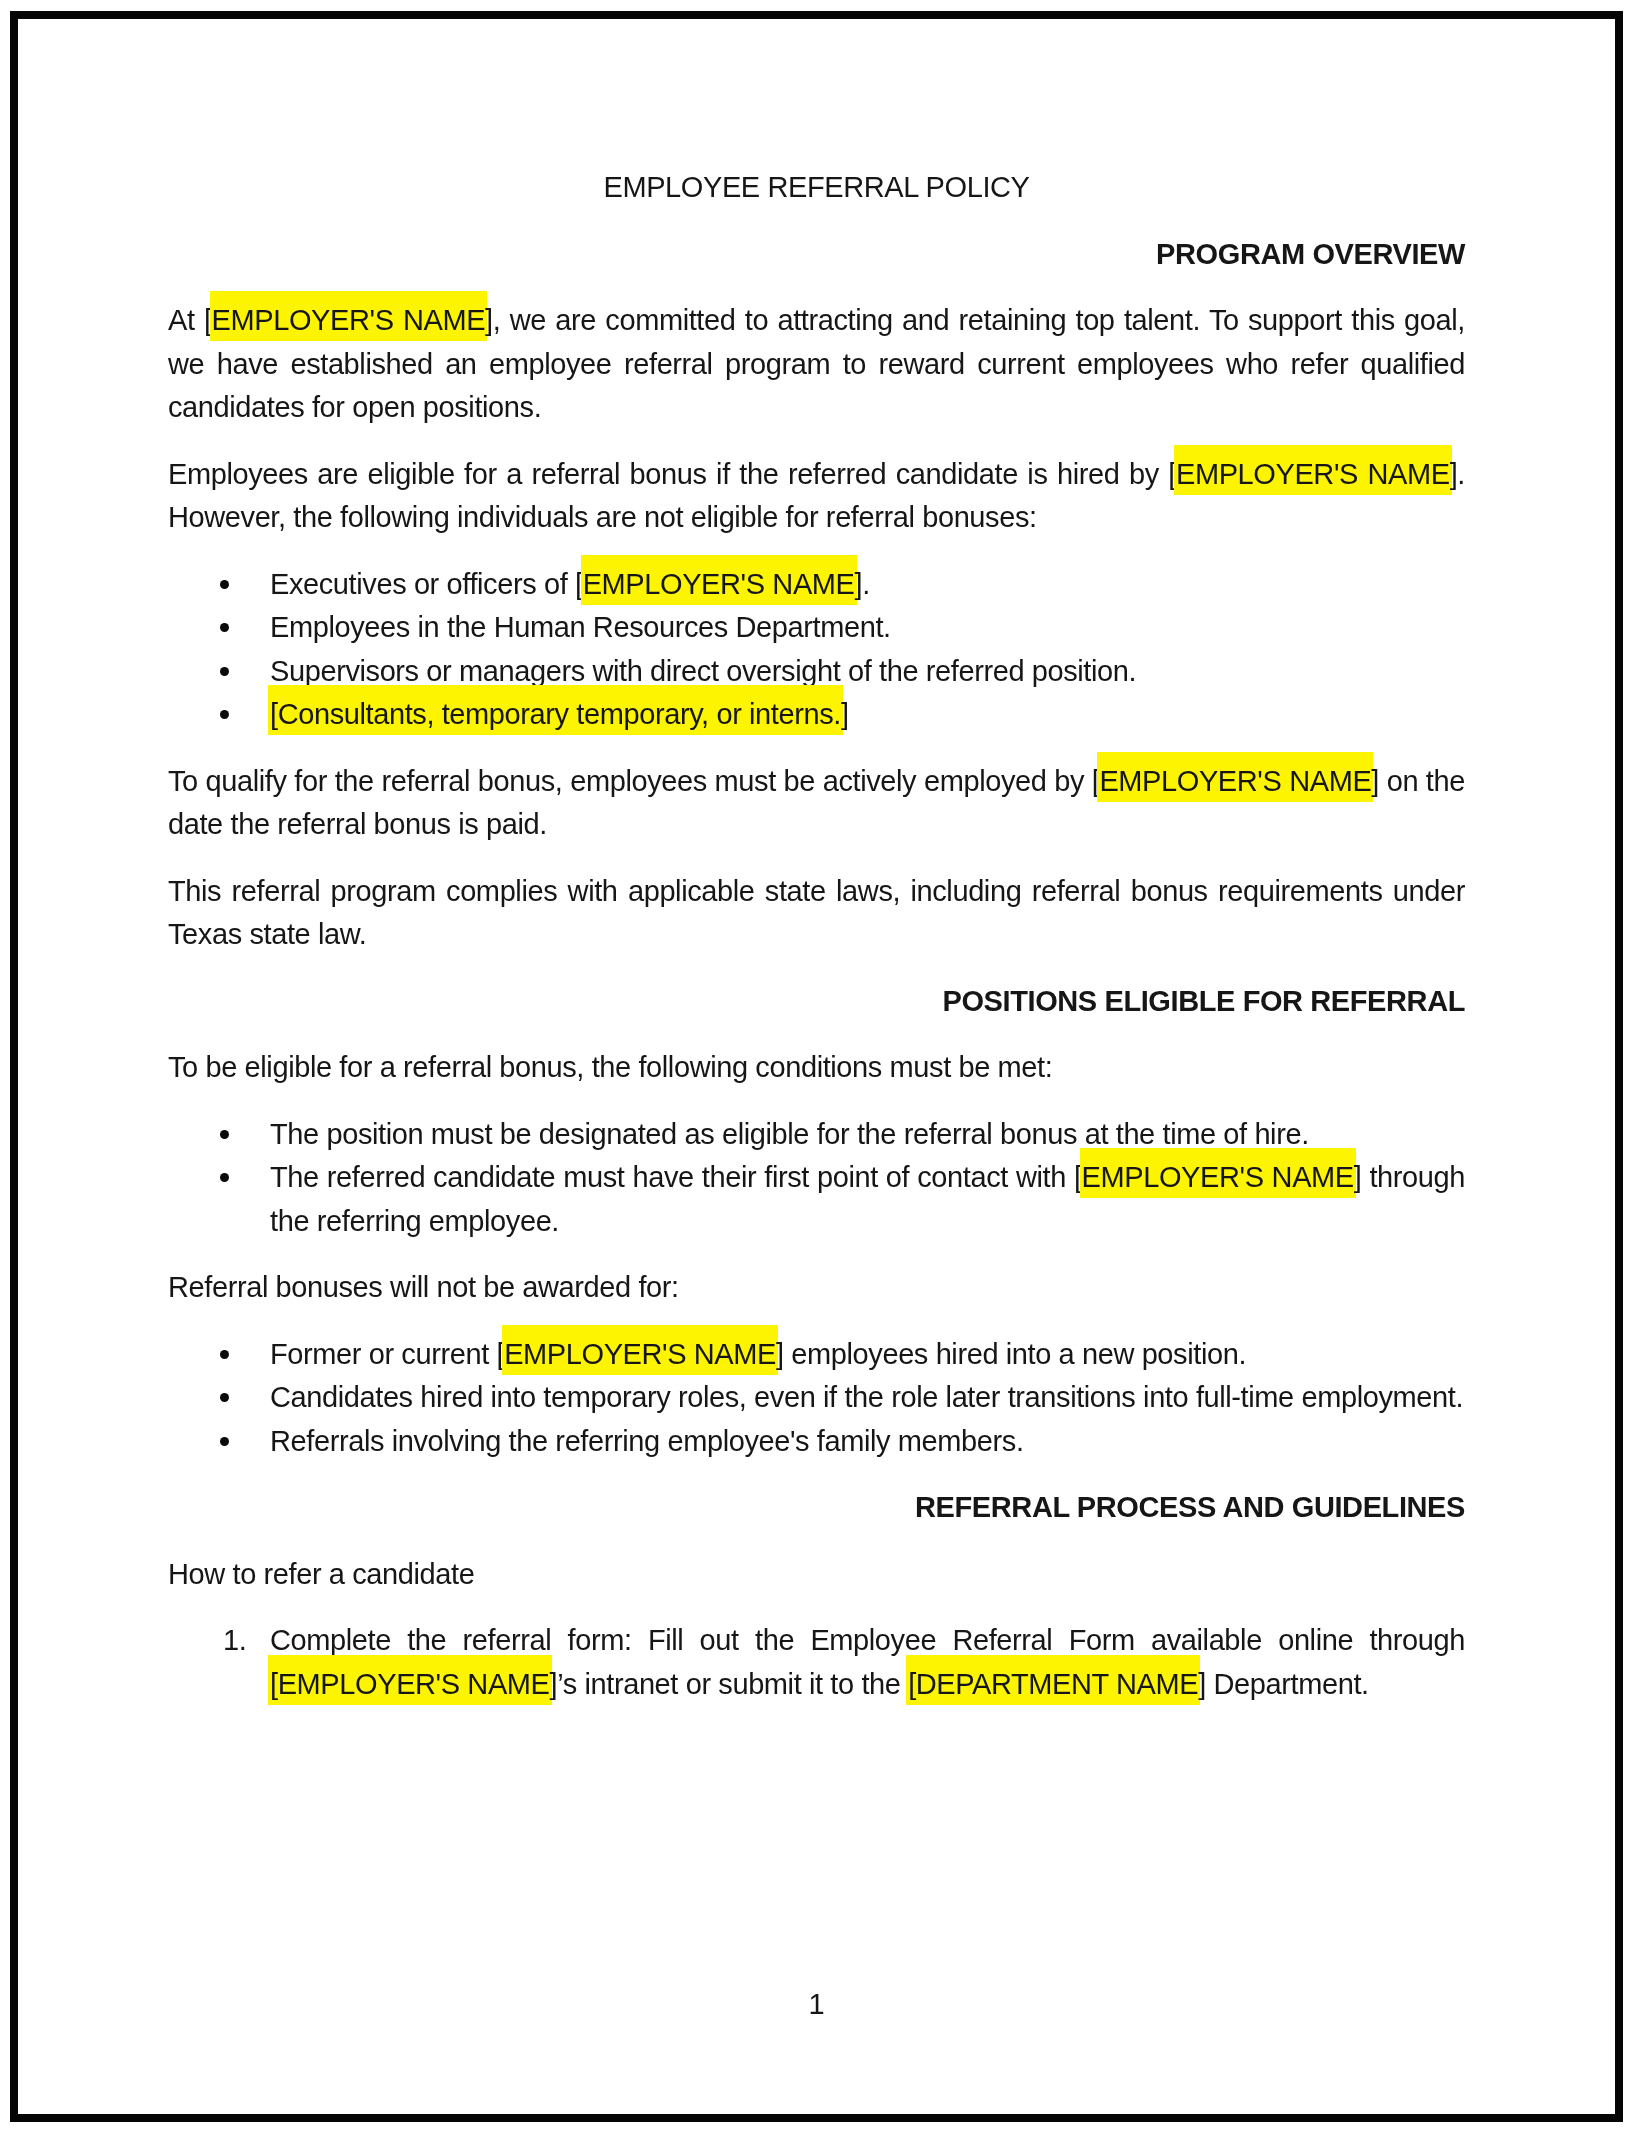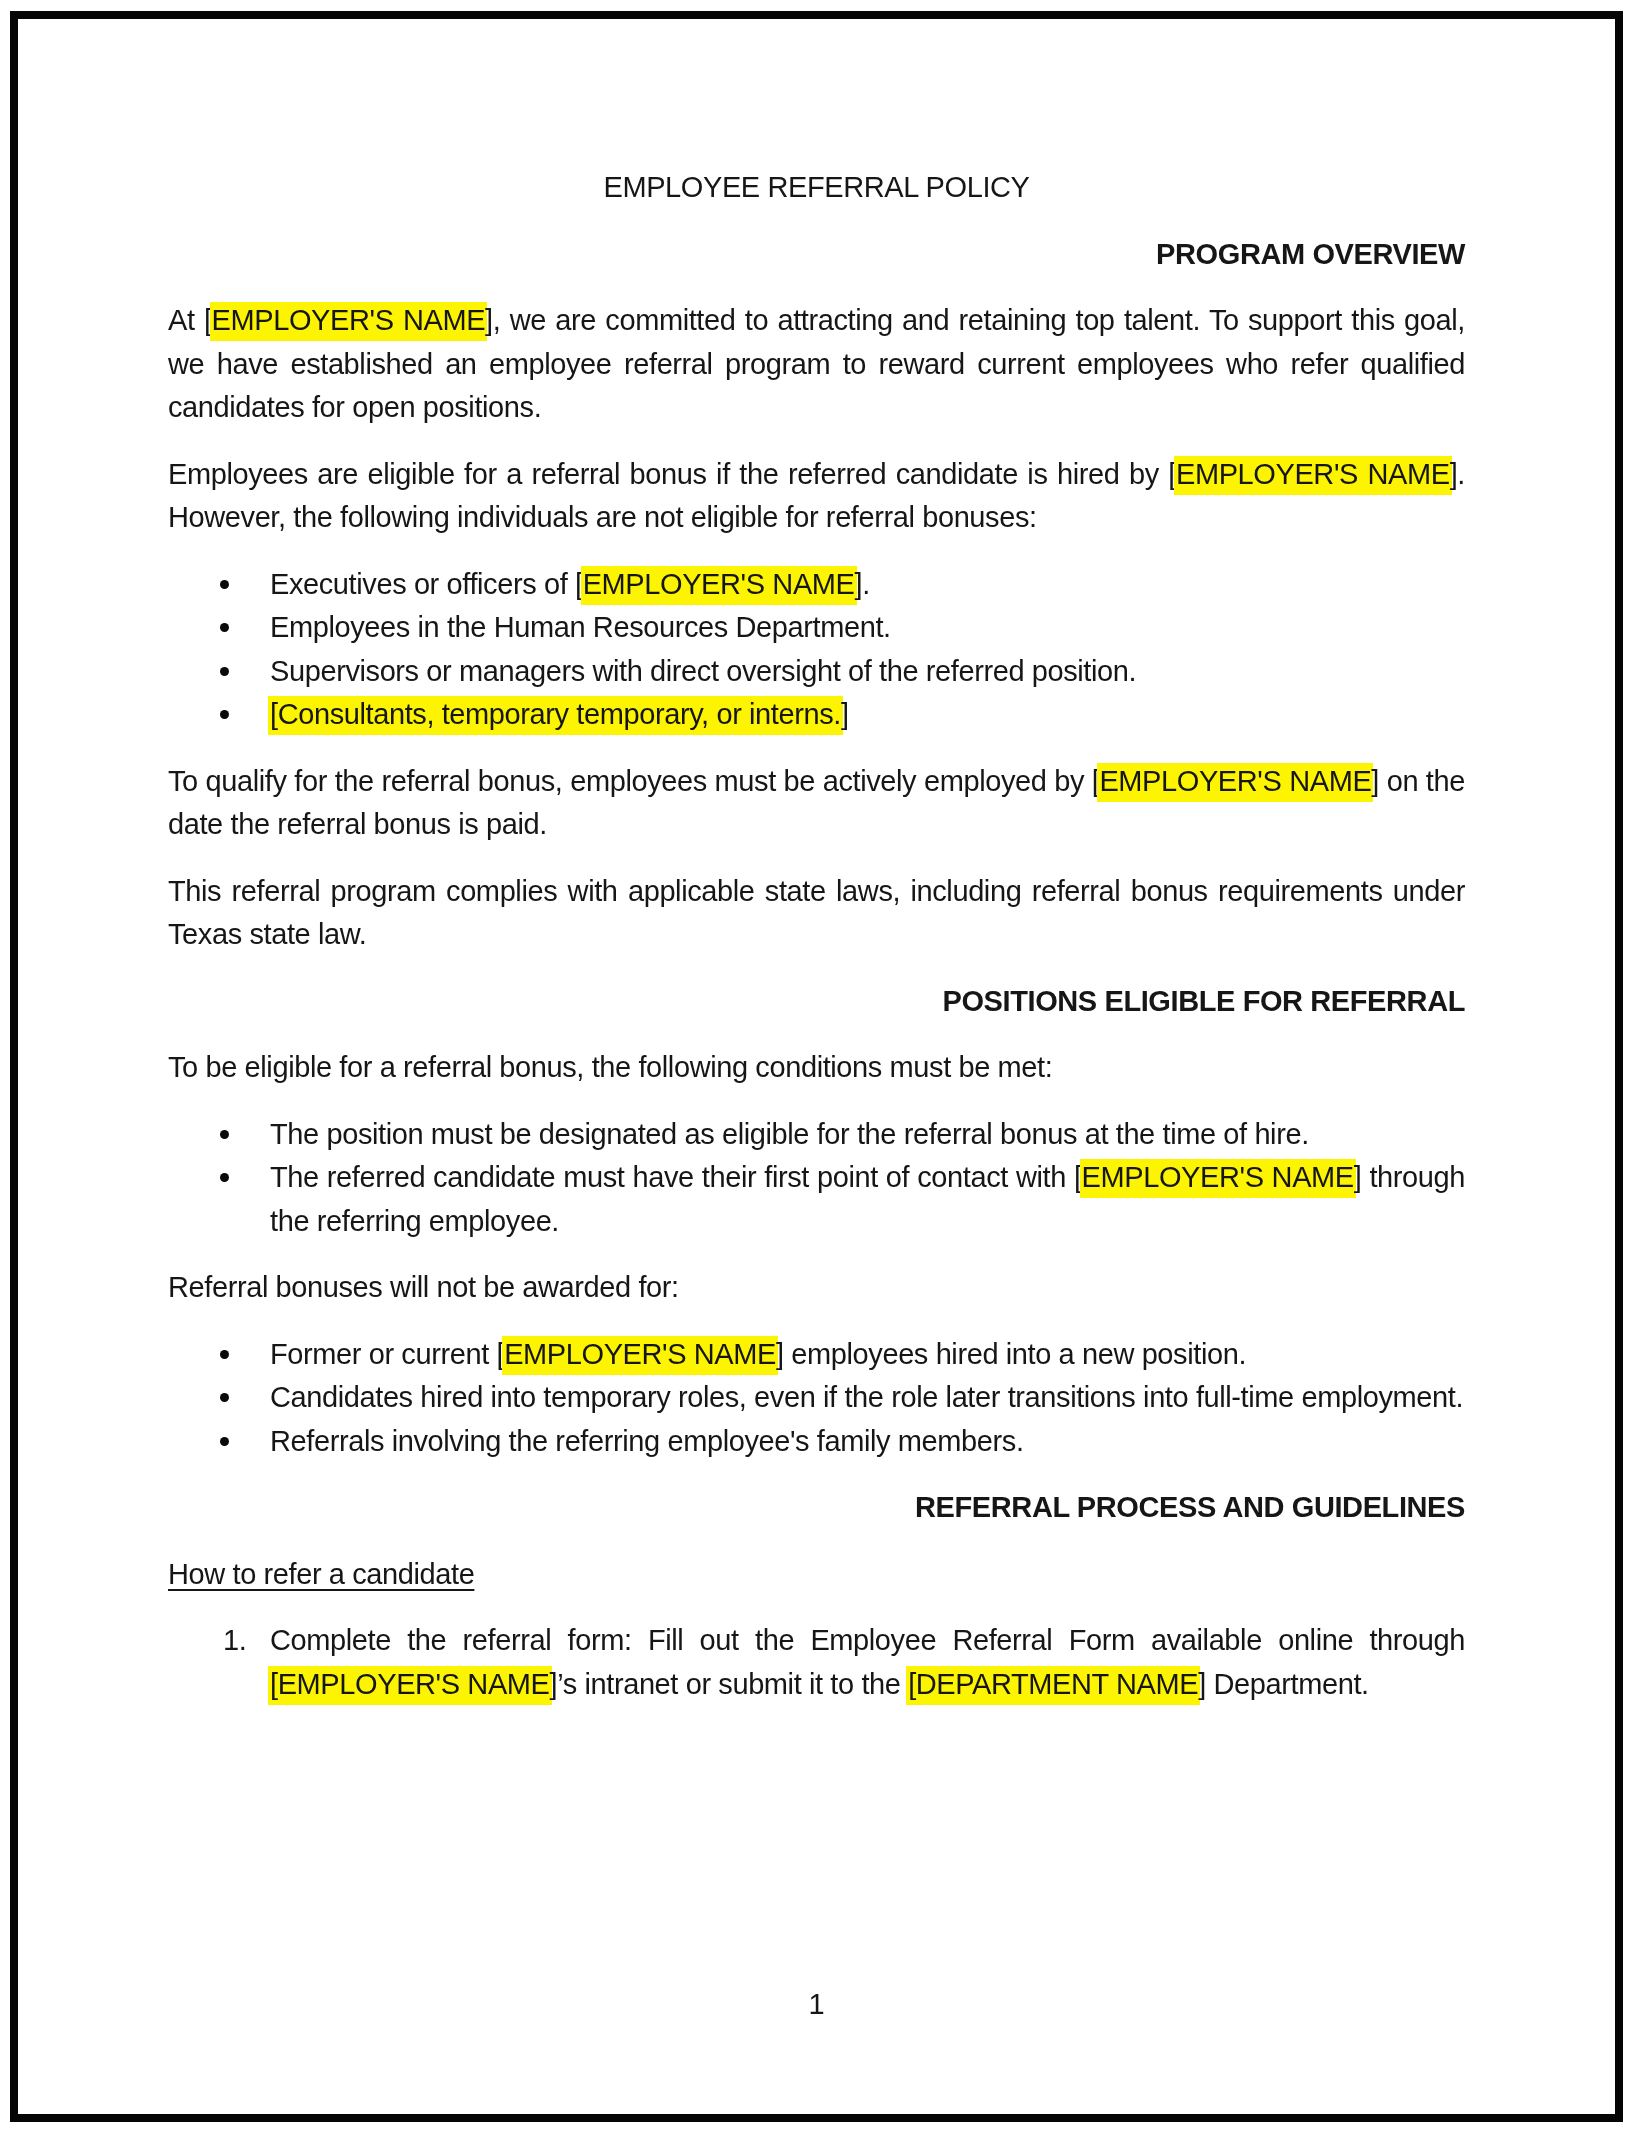--- a/index.html
+++ b/index.html
@@ -28,41 +28,40 @@
   .doc-content h1, .doc-content h2, .doc-content h3,
   .doc-content p, .doc-content ul, .doc-content ol {
     margin: 0 0 23px 0;
     font-size: 29px;
     font-weight: normal;
   }
   h1.doc-title { text-align: center; font-weight: normal; }
   h2.section-heading { text-align: right; font-weight: bold; }
   h3.sub-heading {
     text-align: left; font-weight: normal;
-    text-decoration: underline;
     text-underline-offset: 5px;
   }
   .doc-content ul, .doc-content ol { list-style: none; padding: 0 0 0 102px; }
   .doc-content li { position: relative; text-align: justify; }
   ul.bullet-list > li::before {
     content: "";
     position: absolute;
     left: -50px; top: 17px;
     width: 9px; height: 9px;
     border-radius: 50%;
     background: #0a0a0a;
   }
   ol.numbered-list > li::before {
     content: attr(data-num);
     position: absolute;
     left: -47px; top: 0;
   }
   .hl {
     background: var(--hl, #FCF400);
-    padding: 2px 2px 5px 2px;
+    padding: 13px 2px 5px 2px;
     margin: 0 -2px;
   }
   .page-number {
     position: absolute;
     left: 0; right: 0;
     top: 1983px;
     text-align: center;
     font-size: 29px;
     line-height: 43.5px;
   }

